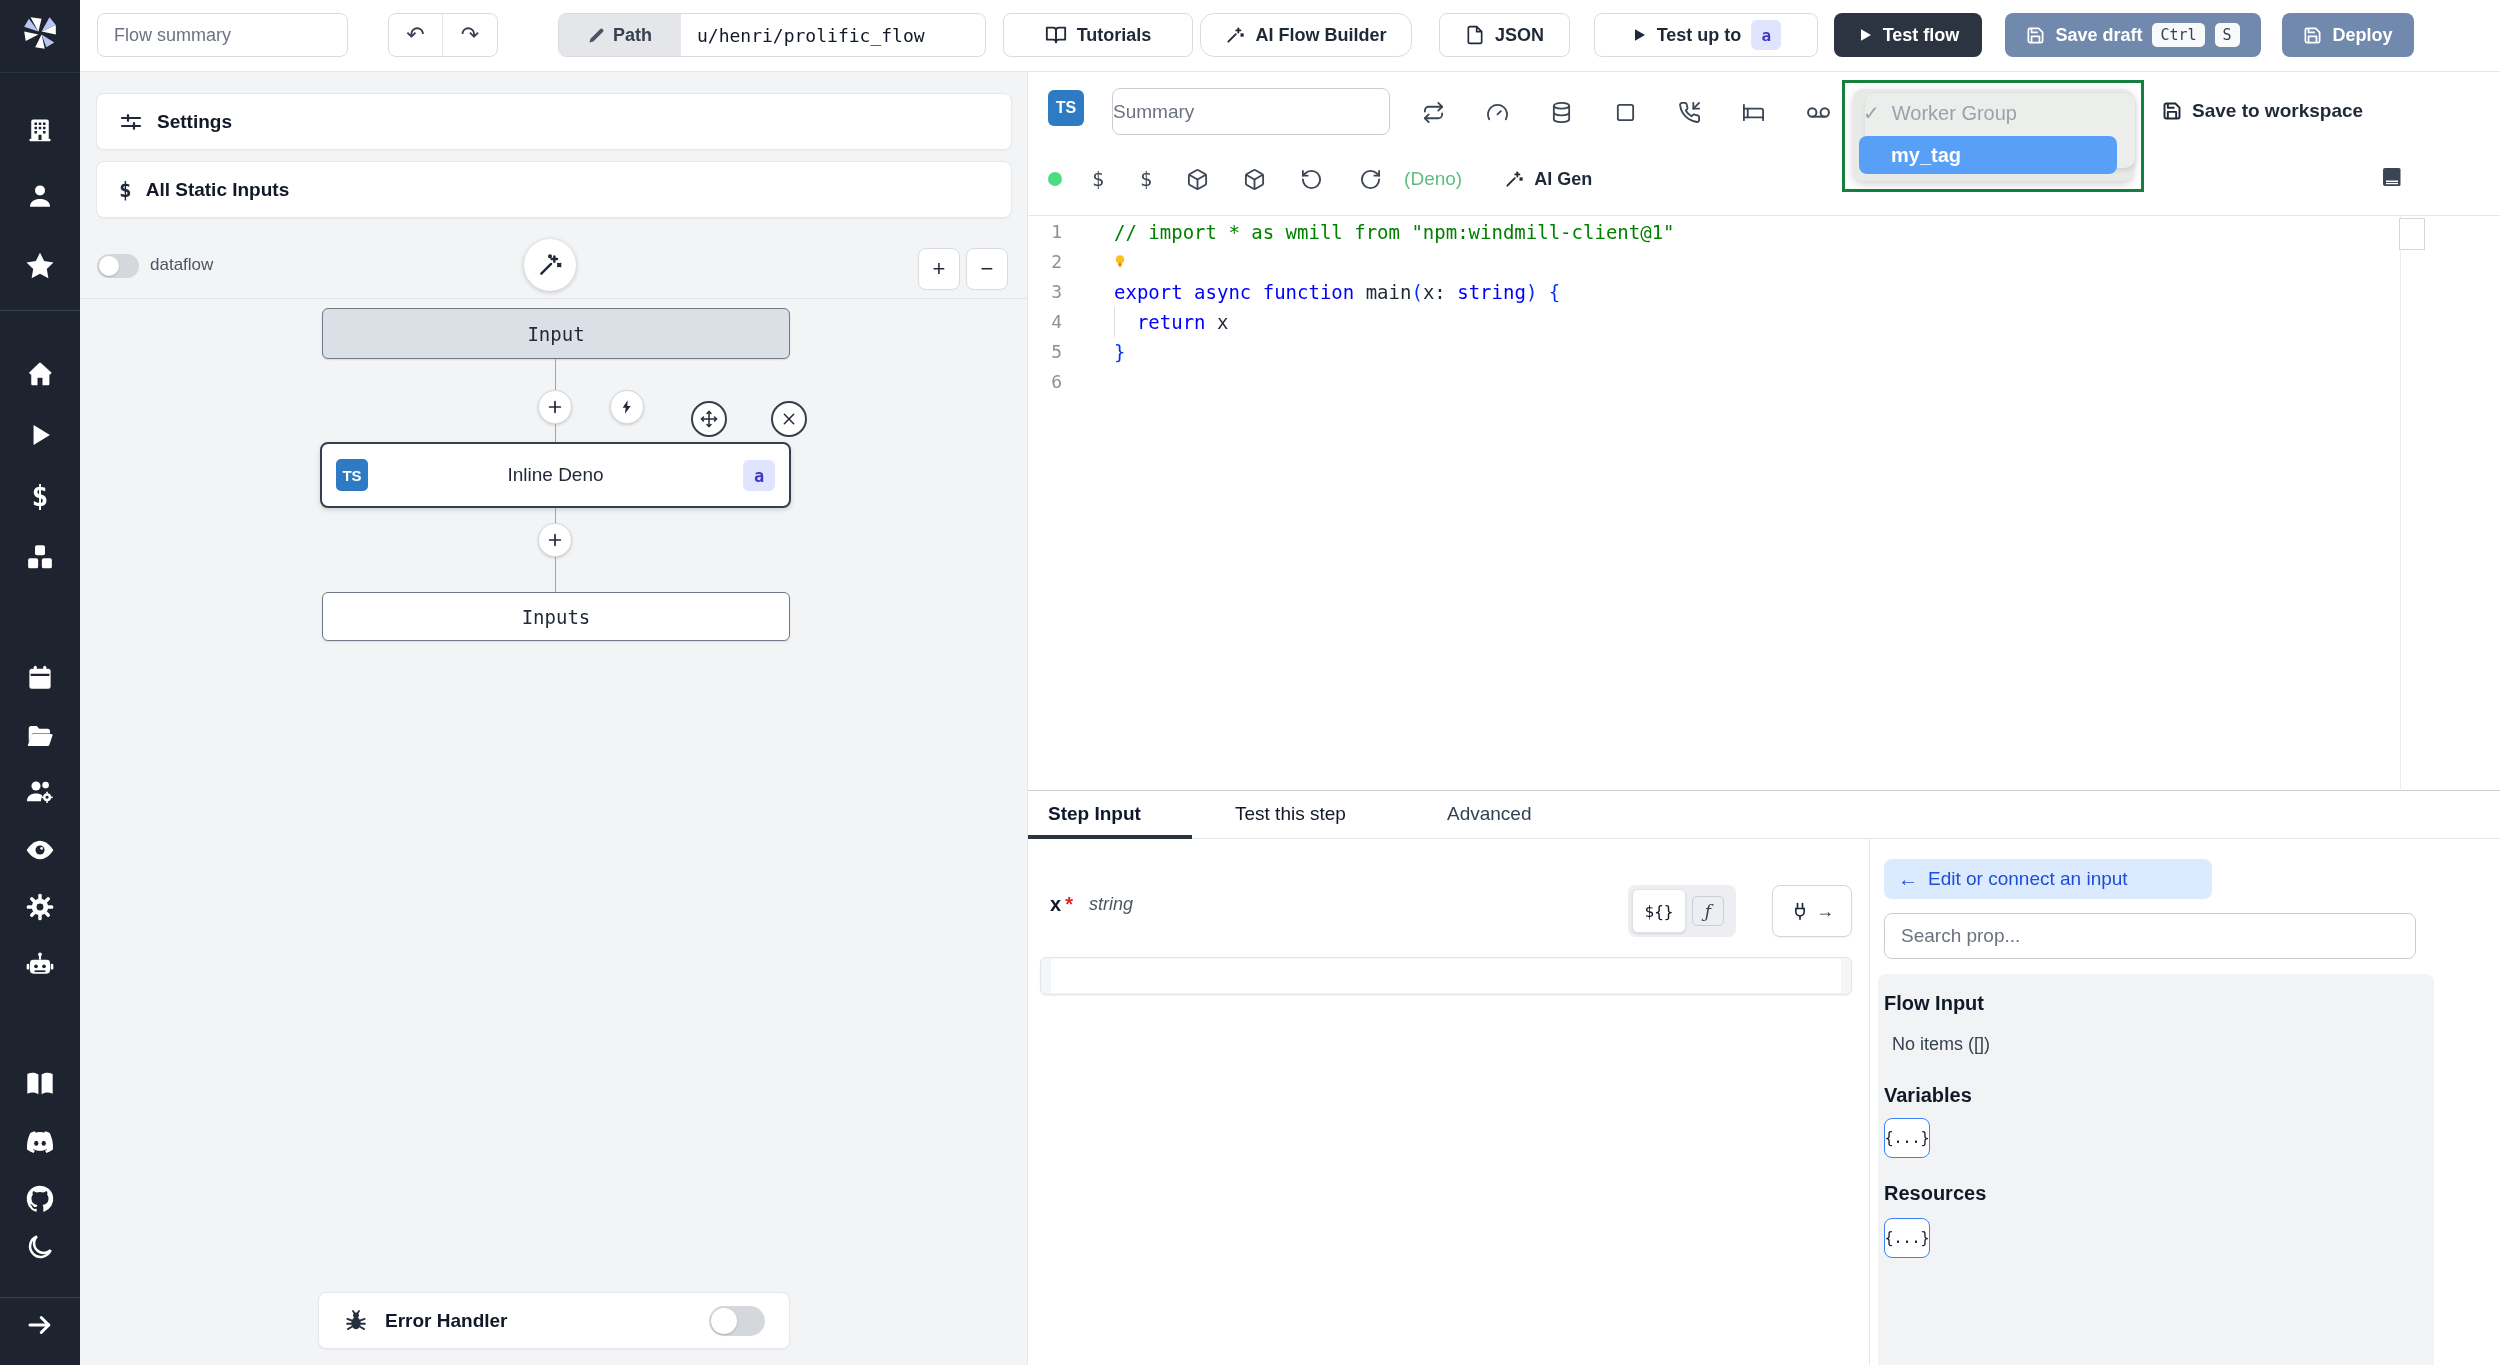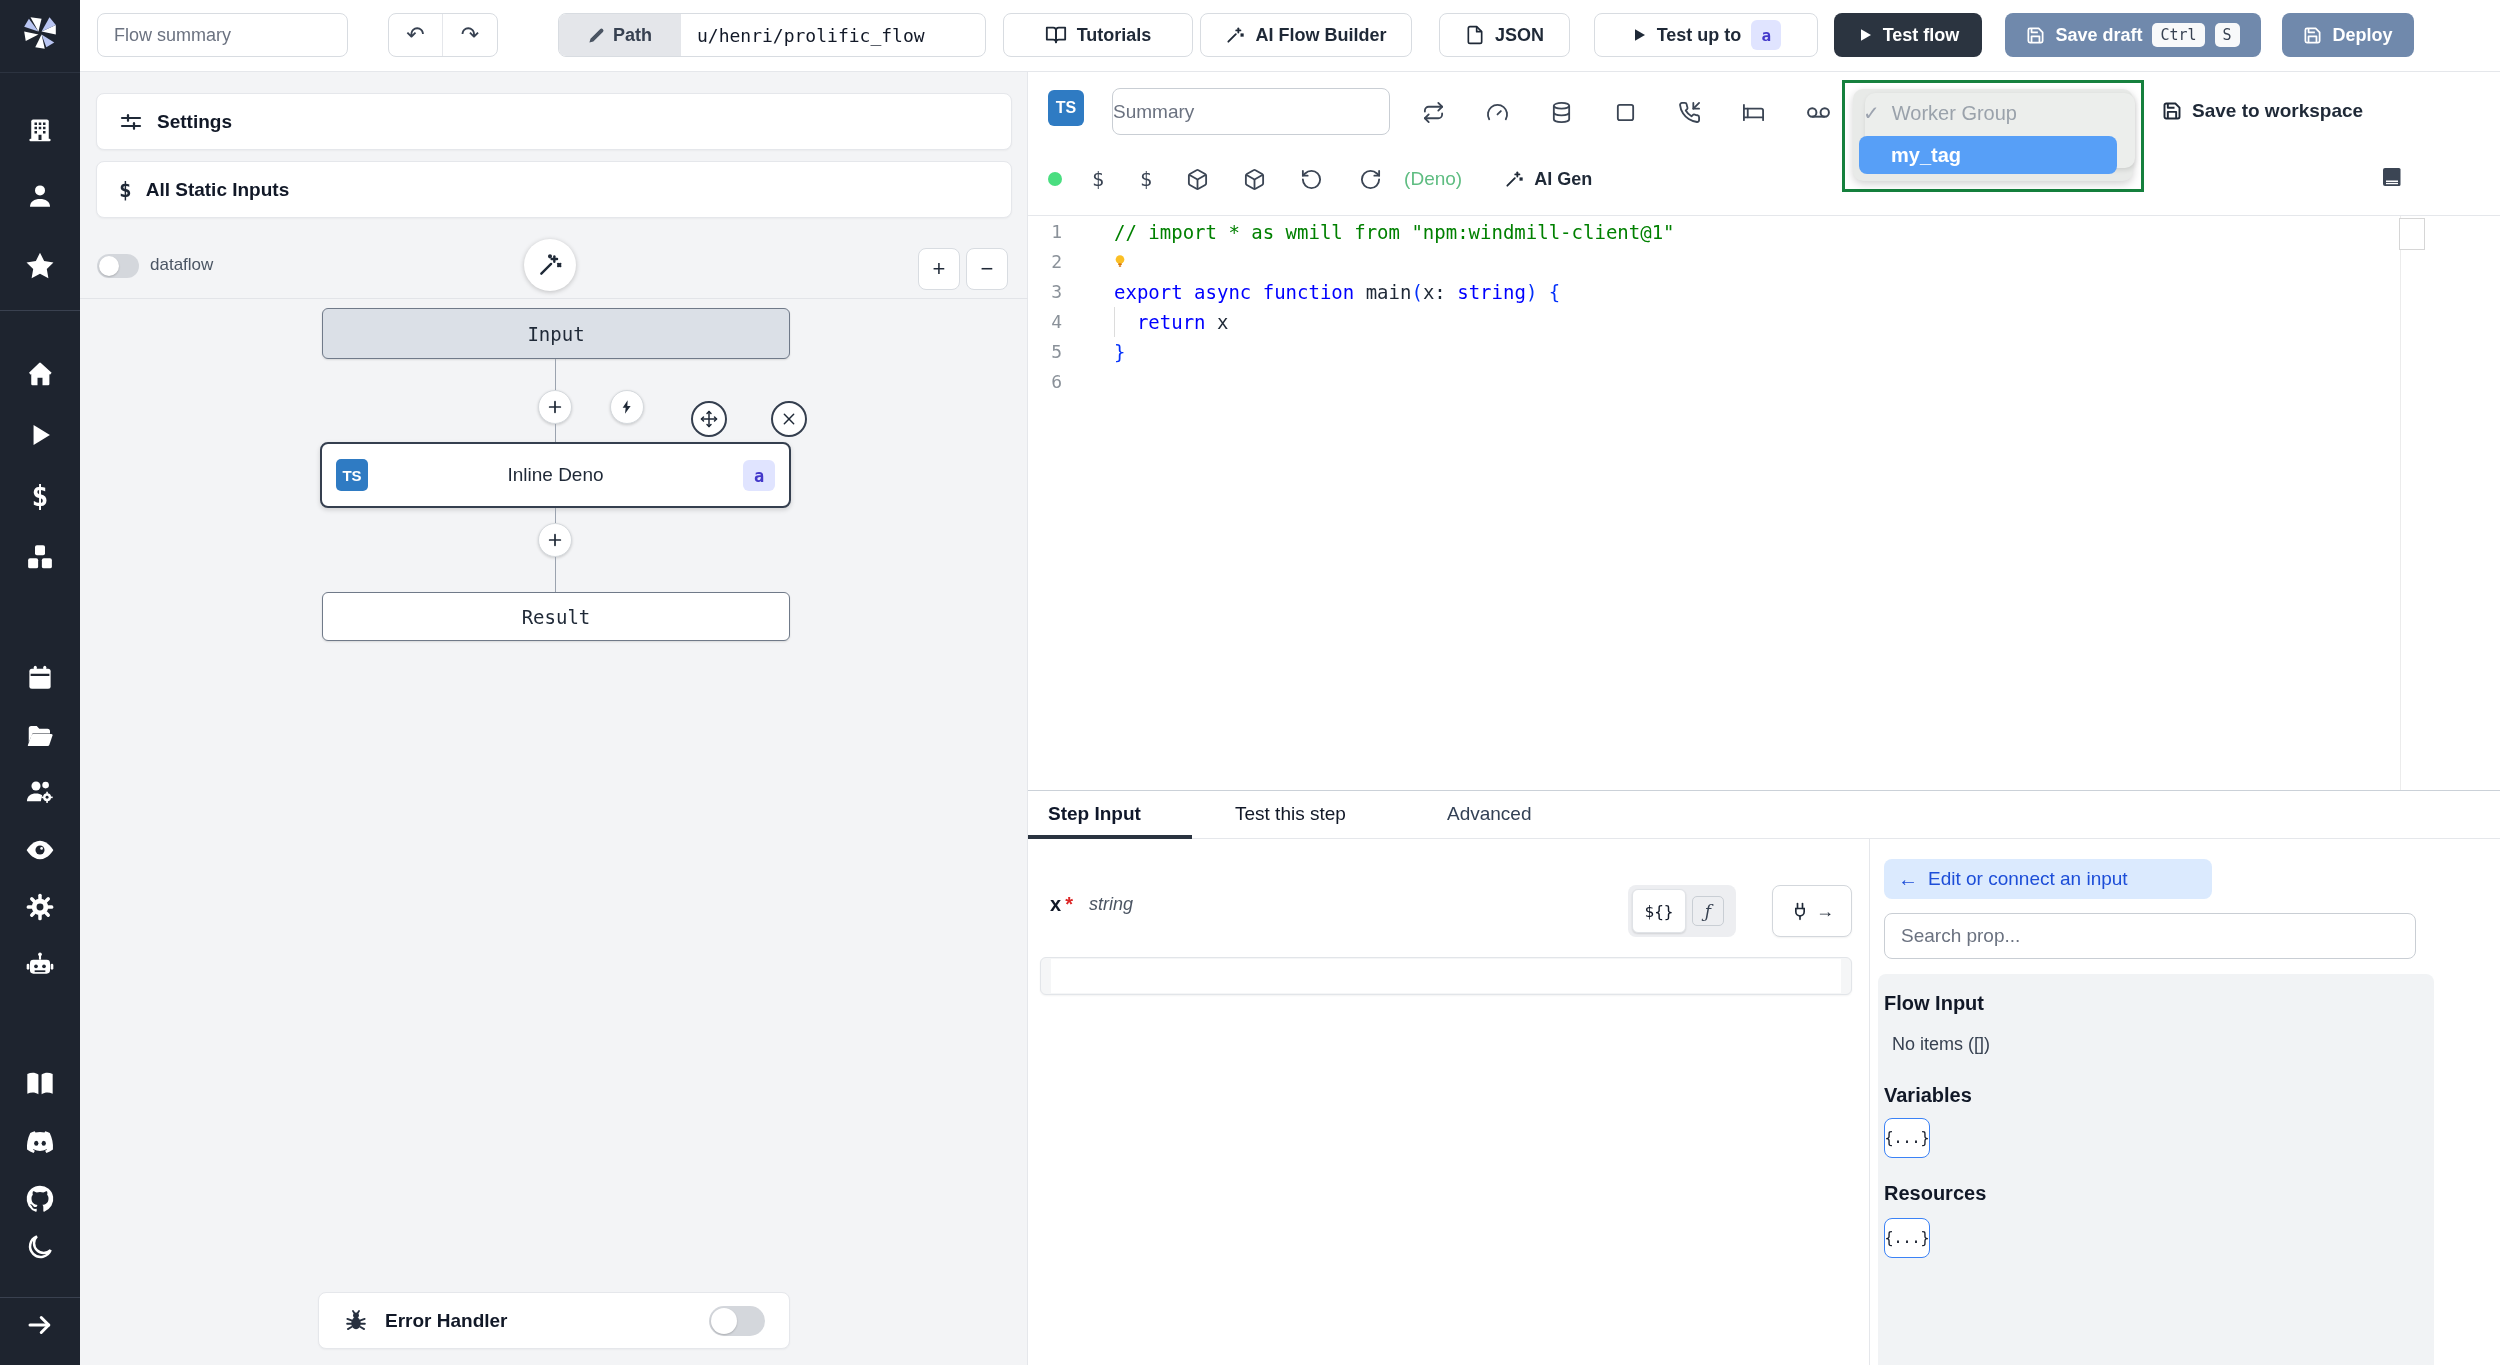--- a/index.html
+++ b/index.html
@@ -271,21 +271,21 @@
     <div class="abs btn" style="left:923px;top:13px;width:190px;height:44px;">
       <span>
         <svg width="22" height="22" viewBox="0 0 24 24" fill="none" stroke="#1f2937" stroke-width="2" stroke-linejoin="round">
           <path d="M2 4h7a3 3 0 0 1 3 3v13a3 3 0 0 0-3-3H2z"></path>
             <path d="M22 4h-7a3 3 0 0 0-3 3v13a3 3 0 0 1 3-3h7z"></path>
         </svg>
       </span>
       <span>Tutorials</span>
     </div>
 
-    <div class="abs btn" style="left:1120px;top:13px;width:212px;height:44px;">
+    <div class="abs btn" style="left:1120px;top:13px;width:212px;height:44px;border-radius:14px;">
       <span>
         <svg width="20" height="20" viewBox="0 0 24 24" fill="none" stroke="#1f2937" stroke-width="2.2" stroke-linecap="round">
           <path d="M4 20L13 11"></path>
             <path d="M16 4v5"></path>
             <path d="M13.5 6.5h5"></path>
             <path d="M19.5 11l2 2"></path>
             <path d="M21.5 11l-2 2"></path>
         </svg>
       </span>
       <span>AI Flow Builder</span>
@@ -433,21 +433,21 @@
     <div class="abs" style="left:475px;top:436px;width:1px;height:15px;background:#9ba3af"></div>
     <div class="circle-btn" style="left:458px;top:451px;width:34px;height:34px;">
       <svg width="16" height="16" viewBox="0 0 24 24" fill="none" stroke="#1f2937" stroke-width="2.6" stroke-linecap="round">
           <path d="M12 4v16"></path>
           <path d="M4 12h16"></path>
         </svg>
     </div>
     <div class="abs" style="left:475px;top:485px;width:1px;height:35px;background:#9ba3af"></div>
 
     <div class="abs" style="left:242px;top:520px;width:468px;height:49px;background:#fff;border:1px solid #707a89;border-radius:6px;box-shadow:0 1px 2px rgba(0,0,0,.12);display:flex;align-items:center;justify-content:center;">
-      <span class="node-label">Result</span>
+      <span class="node-label">Inputs</span>
     </div>
 
     <div class="abs card flex" style="left:238px;top:1220px;width:472px;height:57px;padding:0 24px;gap:16px;">
       <span>
         <svg width="26" height="26" viewBox="0 0 24 24">
           <ellipse cx="12" cy="14" rx="4.4" ry="5.6" fill="#27303f"></ellipse>
           <circle cx="12" cy="6.8" r="2.7" fill="#27303f"></circle>
           <g stroke="#27303f" stroke-width="1.7" stroke-linecap="round" fill="none">
             <path d="M7.8 11.5L4 10"></path>
               <path d="M7.6 14.5H3.8"></path>

